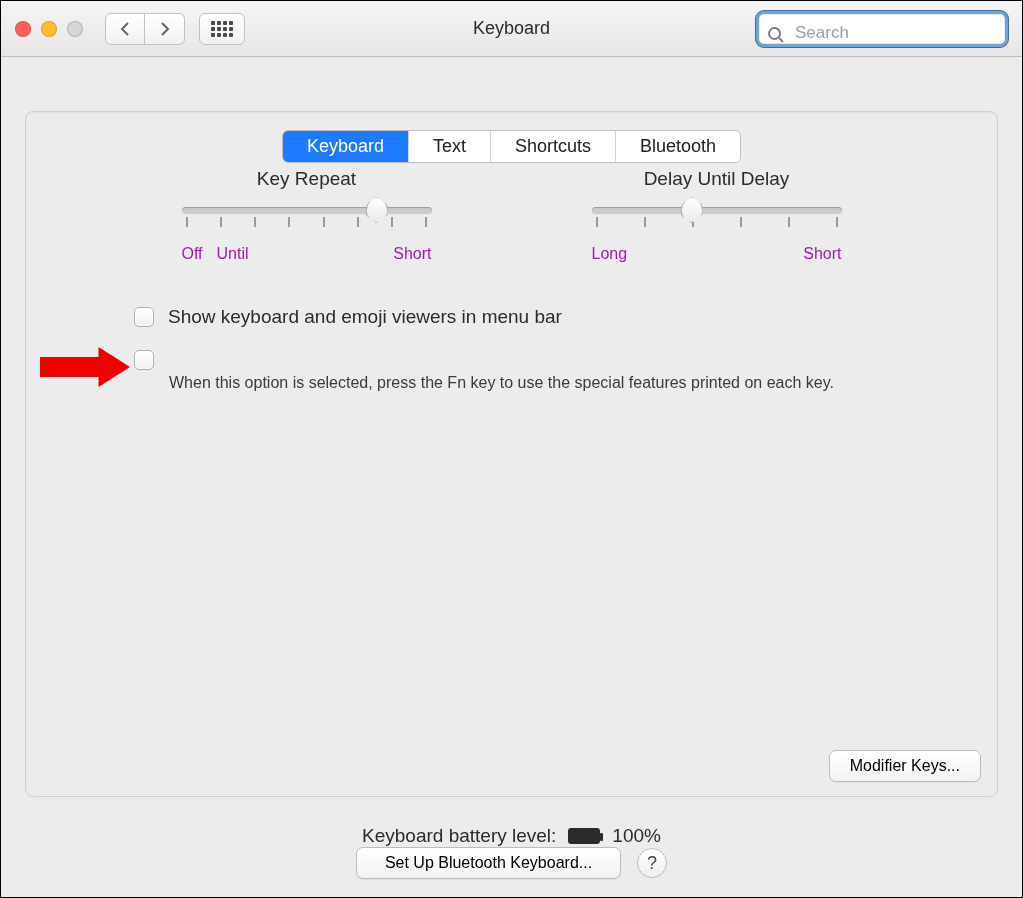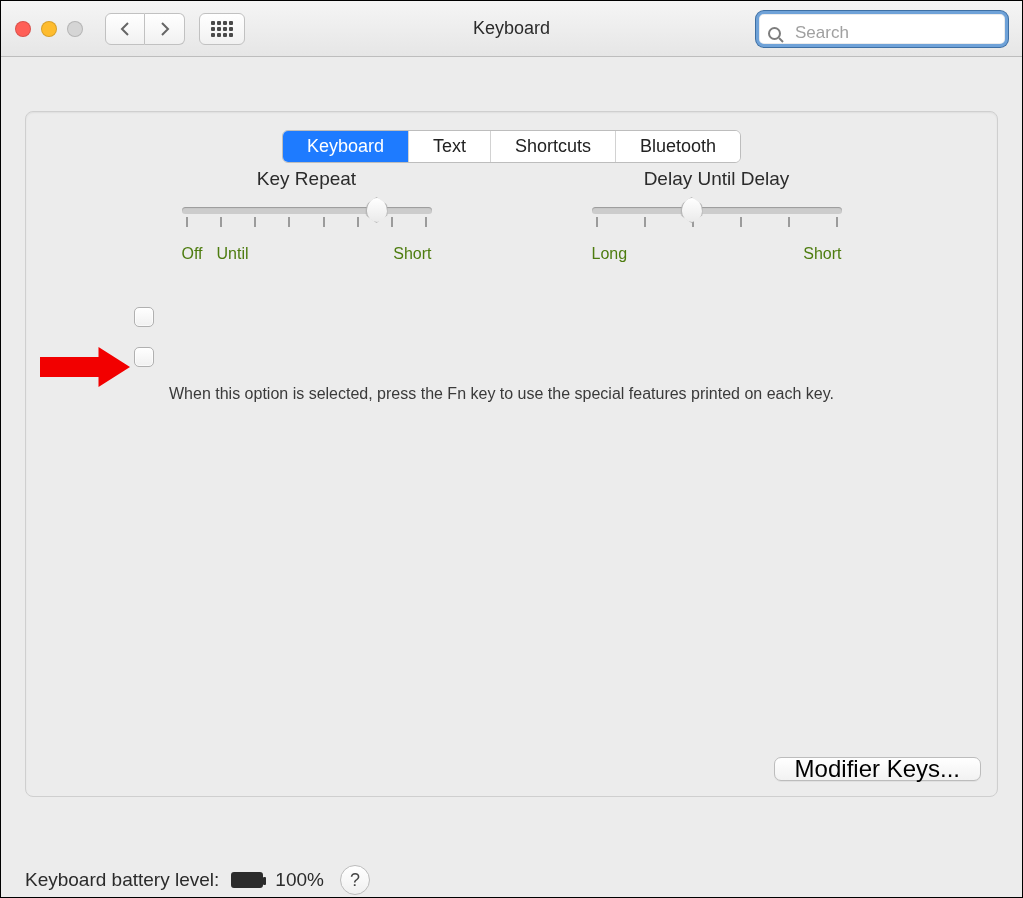--- a/index.html
+++ b/index.html
@@ -113,61 +113,61 @@
   .thumb {
     position: absolute; top: -2px;
     width: 22px; height: 26px;
     background: linear-gradient(#ffffff, #eaeaea);
     border: 1px solid #b5b5b5;
     border-radius: 50% 50% 50% 50% / 55% 55% 45% 45%;
     clip-path: polygon(50% 0, 100% 30%, 100% 70%, 50% 100%, 0 70%, 0 30%);
     transform: translateX(-50%);
     box-shadow: 0 1px 2px rgba(0,0,0,.25);
   }
-  .slider-labels { display:flex; justify-content:space-between; margin-top:6px; font-size:16px; color:#4d7c0f; }
+  .slider-labels { display:flex; justify-content:space-between; margin-top:6px; font-size:16px; color:#a21caf; }
 
   .checks { margin: 42px 0 0 108px; }
   .check-row { display:flex; align-items:flex-start; margin-bottom:18px; }
   .chkbox {
     width: 20px; height: 20px; flex:none;
     background: linear-gradient(#fff,#f0f0f0);
     border: 1px solid #b0b0b0; border-radius: 5px;
     box-shadow: inset 0 0 0 1px rgba(255,255,255,.6);
     margin-right: 14px; margin-top:2px;
   }
   .chk-label { font-size: 19px; line-height: 1.3; }
-  .chk-hint  { font-size: 16px; color: #3a3a3a; margin: 18px 0 0 35px; max-width: 770px; }
+  .chk-hint  { font-size: 16px; color: #3a3a3a; margin: 4px 0 0 35px; max-width: 770px; }
 
   .arrow {
     position: absolute; left: 14px; top: 235px;
     width: 90px; height: 40px; pointer-events:none;
   }
   .arrow-shape {
     position:absolute; inset:0;
     background:#f20000;
   }
   .arrow-shape {
     clip-path: polygon(0 50%, 35% 0, 35% 25%, 100% 25%, 100% 75%, 35% 75%, 35% 100%);
     transform: scaleX(-1);
     filter: drop-shadow(1px 1px 2px rgba(0,0,0,.3));
   }
 
   .push-btn {
     display:inline-flex; align-items:center; justify-content:center;
     background: linear-gradient(#ffffff,#f2f2f2);
     border: 1px solid #bcbcbc; border-radius: 7px;
-    font-size: 24px; padding: 4px 20px; height: 24px;
+    font-size: 16px; padding: 4px 20px; height: 32px;
     box-shadow: 0 1px 0 rgba(0,0,0,.05);
   }
   .modifier-wrap { position:absolute; right: 16px; bottom: 14px; }
 
   
   .footer {
-    position: absolute; left: 24px; right: 24px; bottom: 2px;
-    display: flex; align-items: center; justify-content: flex-start;
+    position: absolute; left: 24px; right: 24px; bottom: 18px;
+    display: flex; align-items: center; justify-content: space-between; flex-direction: column;
   }
   .batt { display:flex; align-items:center; font-size: 19px; gap:12px; }
   .batt-icon {
     width: 32px; height: 16px; border: 2px solid #2b2b2b; border-radius: 3px;
     position: relative; background:#2b2b2b;
   }
   .batt-icon::after {
     content:""; position:absolute; right:-5px; top:3px;
     width:3px; height:8px; background:#2b2b2b; border-radius:1px;
   }
@@ -286,20 +286,21 @@
       <div class="slider-labels">
         <span>Long</span>
         <span>Short</span>
       </div>
     </div>
   </div>
 
   <div class="checks">
     <div class="check-row">
       <div class="chkbox"></div>
+      <div class="chk-label">Show keyboard and emoji viewers in menu bar</div>
     </div>
 
     <div class="check-row" style="margin-bottom:2px;">
       <div class="chkbox"></div>
     </div>
     <div class="chk-hint">When this option is selected, press the Fn key to use the special features printed on each key.</div>
   </div>
 
   <div class="arrow">
     <div class="arrow-shape"></div>
@@ -310,17 +311,18 @@
   </div>
 </div>
 
 <div class="footer">
   <div class="batt">
     <span>Keyboard battery level:</span>
     <span class="batt-icon"></span>
     <span>100%</span>
   </div>
   <div class="footer-right">
+    <button class="push-btn" style="padding:4px 28px;">Set Up Bluetooth Keyboard...</button>
     <div class="help-btn">
       <span>?</span>
     </div>
   </div>
 </div>
 
 </body></html>

